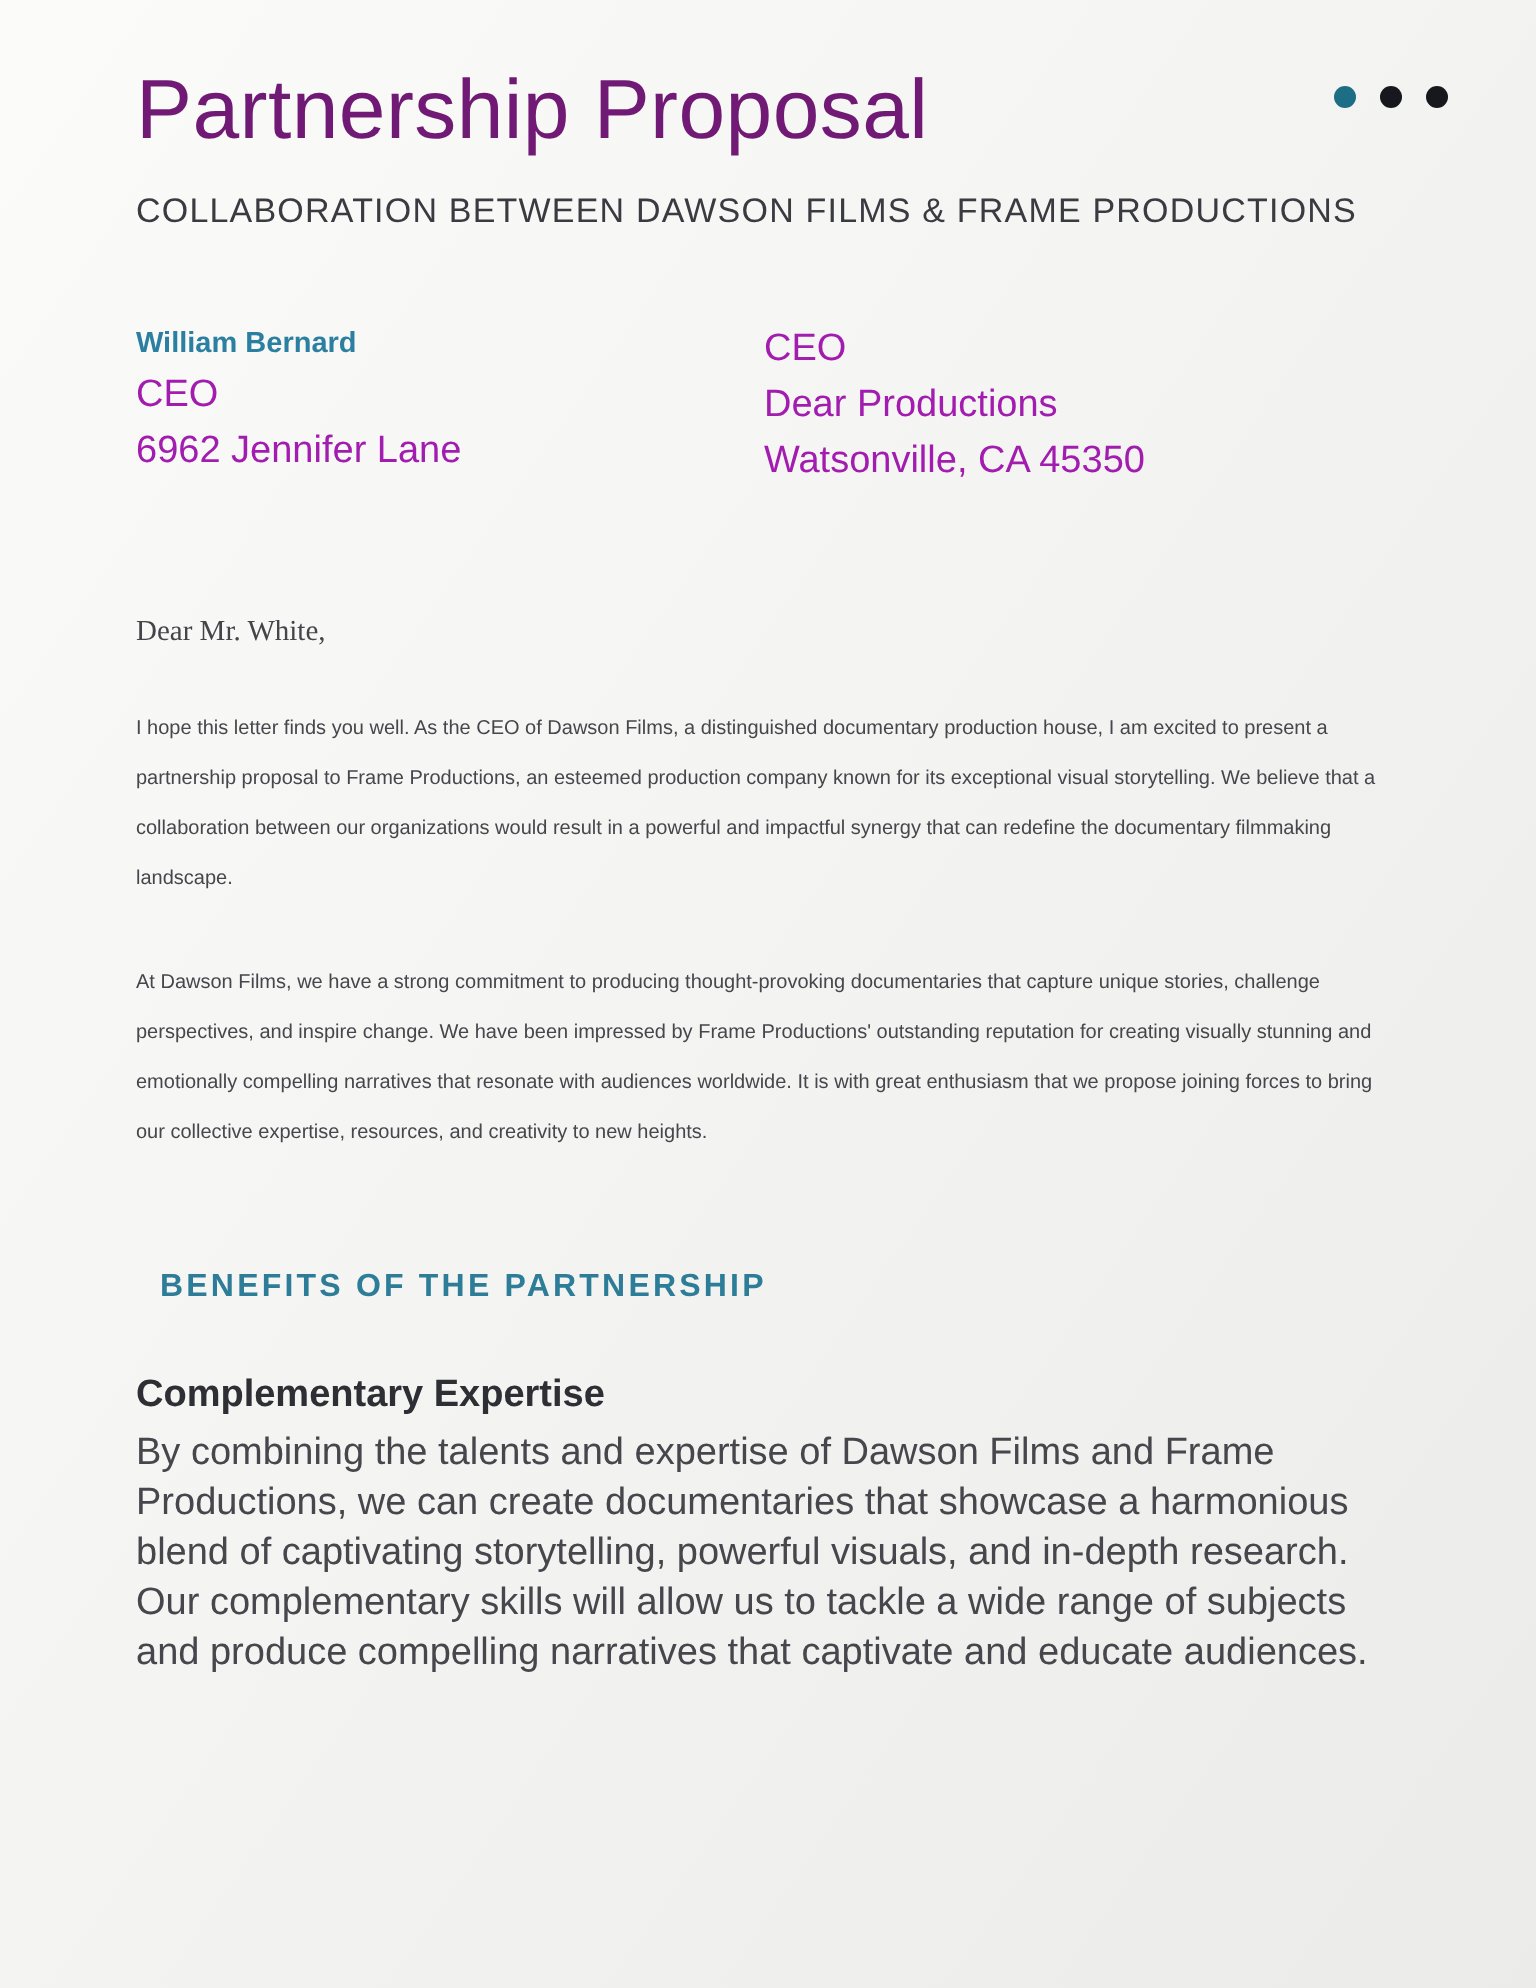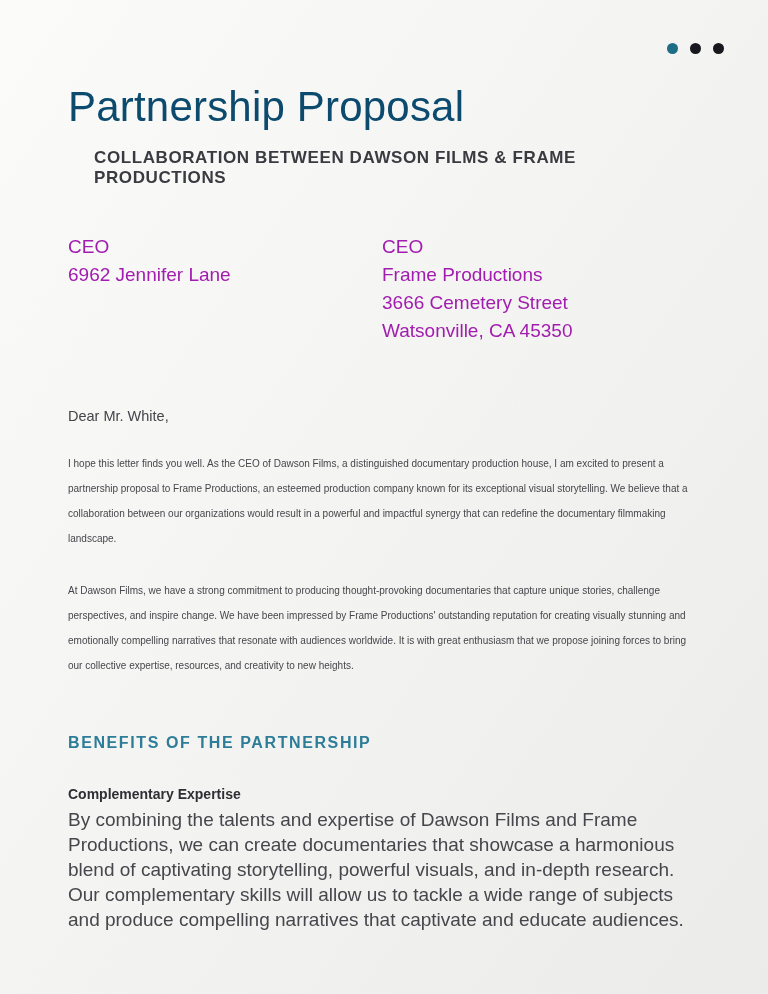--- a/index.html
+++ b/index.html
@@ -27,34 +27,33 @@
     gap: 12px;
   }
   .dot {
     width: 11px;
     height: 11px;
     border-radius: 50%;
   }
   .dot-accent { background: #1d6d85; }
   .dot-dark { background: #17171e; }
   .doc-title {
-    padding-top: 84px;
+    padding-top: 32px;
     font-size: 42px;
     font-weight: 500;
     letter-spacing: 0.2px;
-    color: #0c4a6e;
+    color: #701a75;
     line-height: 1.1;
   }
   .doc-subtitle {
     margin-top: 18px;
     font-size: 17px;
-    font-weight: 700;
+    font-weight: 400;
     letter-spacing: 0.6px;
     color: #3a3a41;
-    margin-left: 26px;
   }
   .contacts {
     display: flex;
     margin-top: 48px;
   }
   .contact-col { width: 314px; }
   .contact-name {
     font-size: 14.5px;
     font-weight: 700;
     color: #2b7fa0;
@@ -63,38 +62,40 @@
   .contact-line {
     font-size: 19px;
     color: #a21caf;
     line-height: 21px;
     margin-bottom: 7px;
   }
   .salutation {
     margin-top: 60px;
     font-size: 14.5px;
     color: #44444a;
+    font-family: Liberation Serif, serif;
   }
   .para {
     margin-top: 27px;
     font-size: 10px;
     line-height: 25px;
     color: #46464c;
     max-width: 632px;
   }
   .section-heading {
     margin-top: 56px;
     font-size: 16px;
     font-weight: 600;
     letter-spacing: 1.6px;
     color: #2d7d98;
+    margin-left: 12px;
   }
   .benefit { margin-top: 34px; max-width: 632px; }
   .benefit-title {
-    font-size: 14px;
+    font-size: 19px;
     font-weight: 700;
     color: #2e2e35;
     margin-bottom: 5px;
   }
   .benefit-body {
     font-size: 19px;
     line-height: 25px;
     color: #46464c;
   }
 </style>
@@ -107,27 +108,27 @@
     <span class="dot dot-accent"></span>
     <span class="dot dot-dark"></span>
     <span class="dot dot-dark"></span>
   </div>
 
   <h1 class="doc-title">Partnership Proposal</h1>
   <div class="doc-subtitle">COLLABORATION BETWEEN DAWSON FILMS &amp; FRAME PRODUCTIONS</div>
 
   <div class="contacts">
     <div class="contact-col">
+      <div class="contact-name">William Bernard</div>
       <div class="contact-line">CEO</div>
       <div class="contact-line">6962 Jennifer Lane</div>
     </div>
     <div class="contact-col">
       <div class="contact-line">CEO</div>
-      <div class="contact-line">Frame Productions</div>
-      <div class="contact-line">3666 Cemetery Street</div>
+      <div class="contact-line">Dear Productions</div>
       <div class="contact-line">Watsonville, CA 45350</div>
     </div>
   </div>
 
   <div class="salutation">Dear Mr. White,</div>
 
   <p class="para">I hope this letter finds you well. As the CEO of Dawson Films, a distinguished documentary production house, I am excited to present a partnership proposal to Frame Productions, an esteemed production company known for its exceptional visual storytelling. We believe that a collaboration between our organizations would result in a powerful and impactful synergy that can redefine the documentary filmmaking landscape.</p>
   <p class="para">At Dawson Films, we have a strong commitment to producing thought-provoking documentaries that capture unique stories, challenge perspectives, and inspire change. We have been impressed by Frame Productions' outstanding reputation for creating visually stunning and emotionally compelling narratives that resonate with audiences worldwide. It is with great enthusiasm that we propose joining forces to bring our collective expertise, resources, and creativity to new heights.</p>
 
   <div class="section-heading">BENEFITS OF THE PARTNERSHIP</div>

